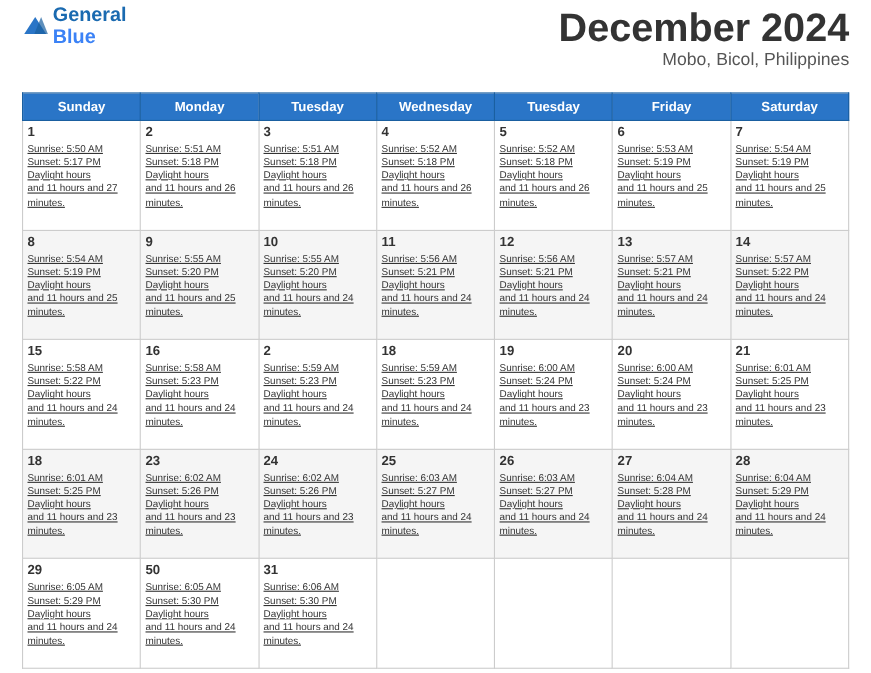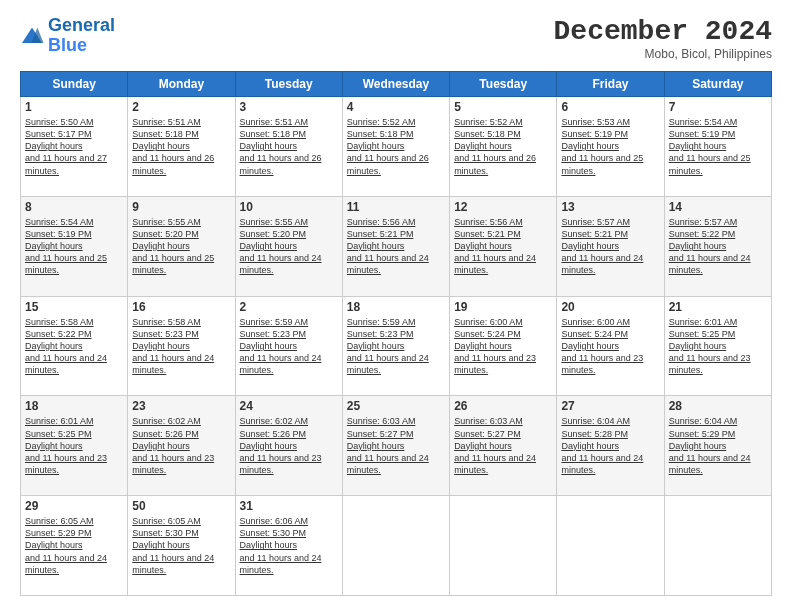--- a/index.html
+++ b/index.html
@@ -6,21 +6,21 @@
     body {
       font-family: Arial, sans-serif;
       background: #fff;
       width: 792px;
       height: 612px;
       overflow: hidden;
     }
     .page {
       width: 792px;
       height: 612px;
-      padding: 16px 20px;
+      padding: 4px 20px;
       display: flex;
       flex-direction: column;
     }
     .header {
       display: flex;
       justify-content: space-between;
       align-items: flex-start;
       margin-bottom: 10px;
     }
     .logo {
@@ -38,35 +38,35 @@
       color: #1a6ab0;
     }
     .logo-icon {
       width: 24px;
       height: 20px;
     }
     .title-block {
       text-align: right;
     }
     .main-title {
-      font-size: 28px;
-      font-weight: bold;
-      color: #333;
-      font-family: Liberation Mono, monospace;
+      font-size: 36px;
+      font-weight: bold;
+      color: #333;
     }
     .subtitle {
-      font-size: 12px;
+      font-size: 16px;
       color: #555;
     }
     .calendar {
       flex: 1;
       border: 1px solid #ccc;
       border-collapse: collapse;
       width: 100%;
       table-layout: fixed;
+      margin-top: 10px;
     }
     .calendar th {
       background: #2a75c7;
       color: #fff;
       font-size: 12px;
       font-weight: bold;
       padding: 5px 4px;
       text-align: center;
       border: 1px solid #1a5fa0;
     }

